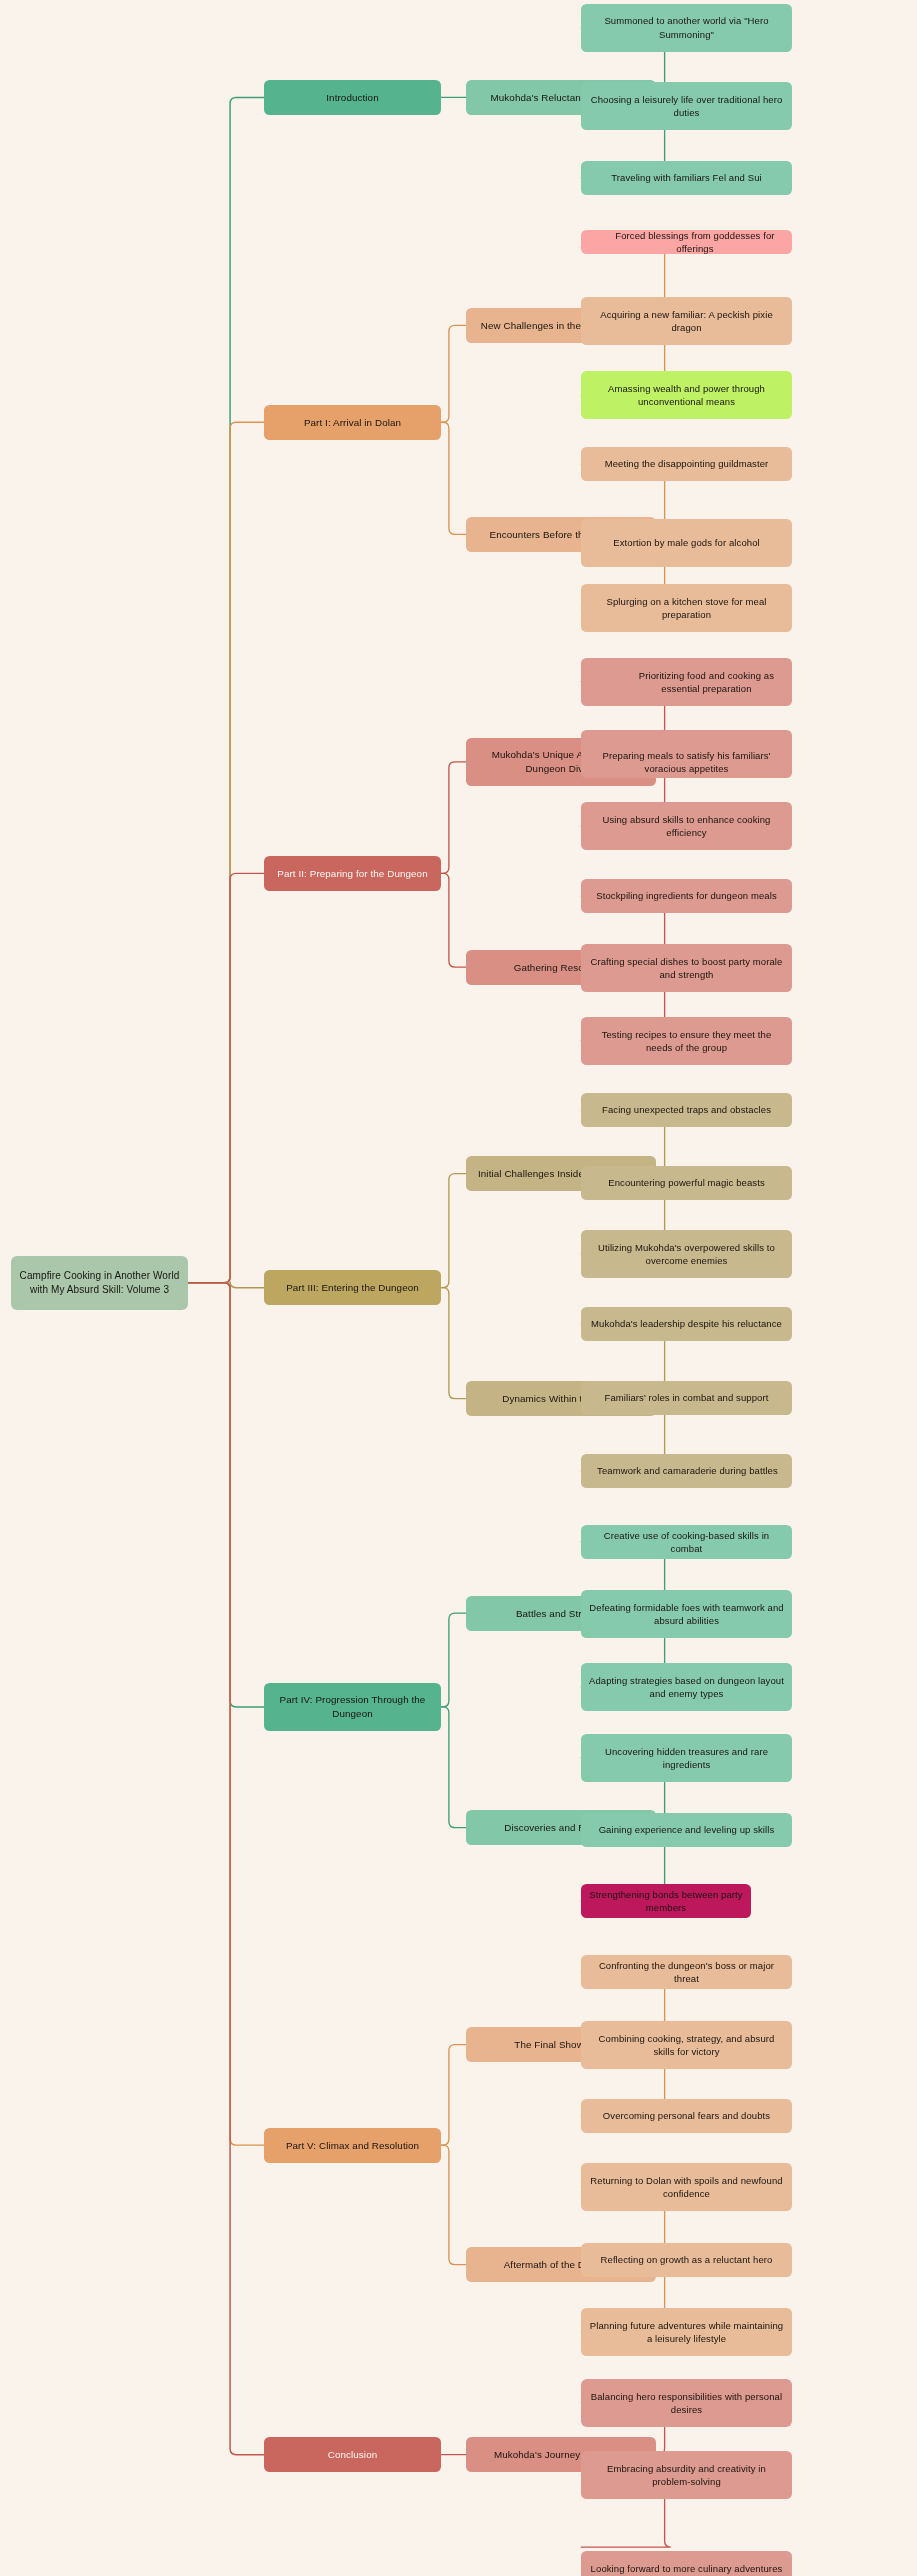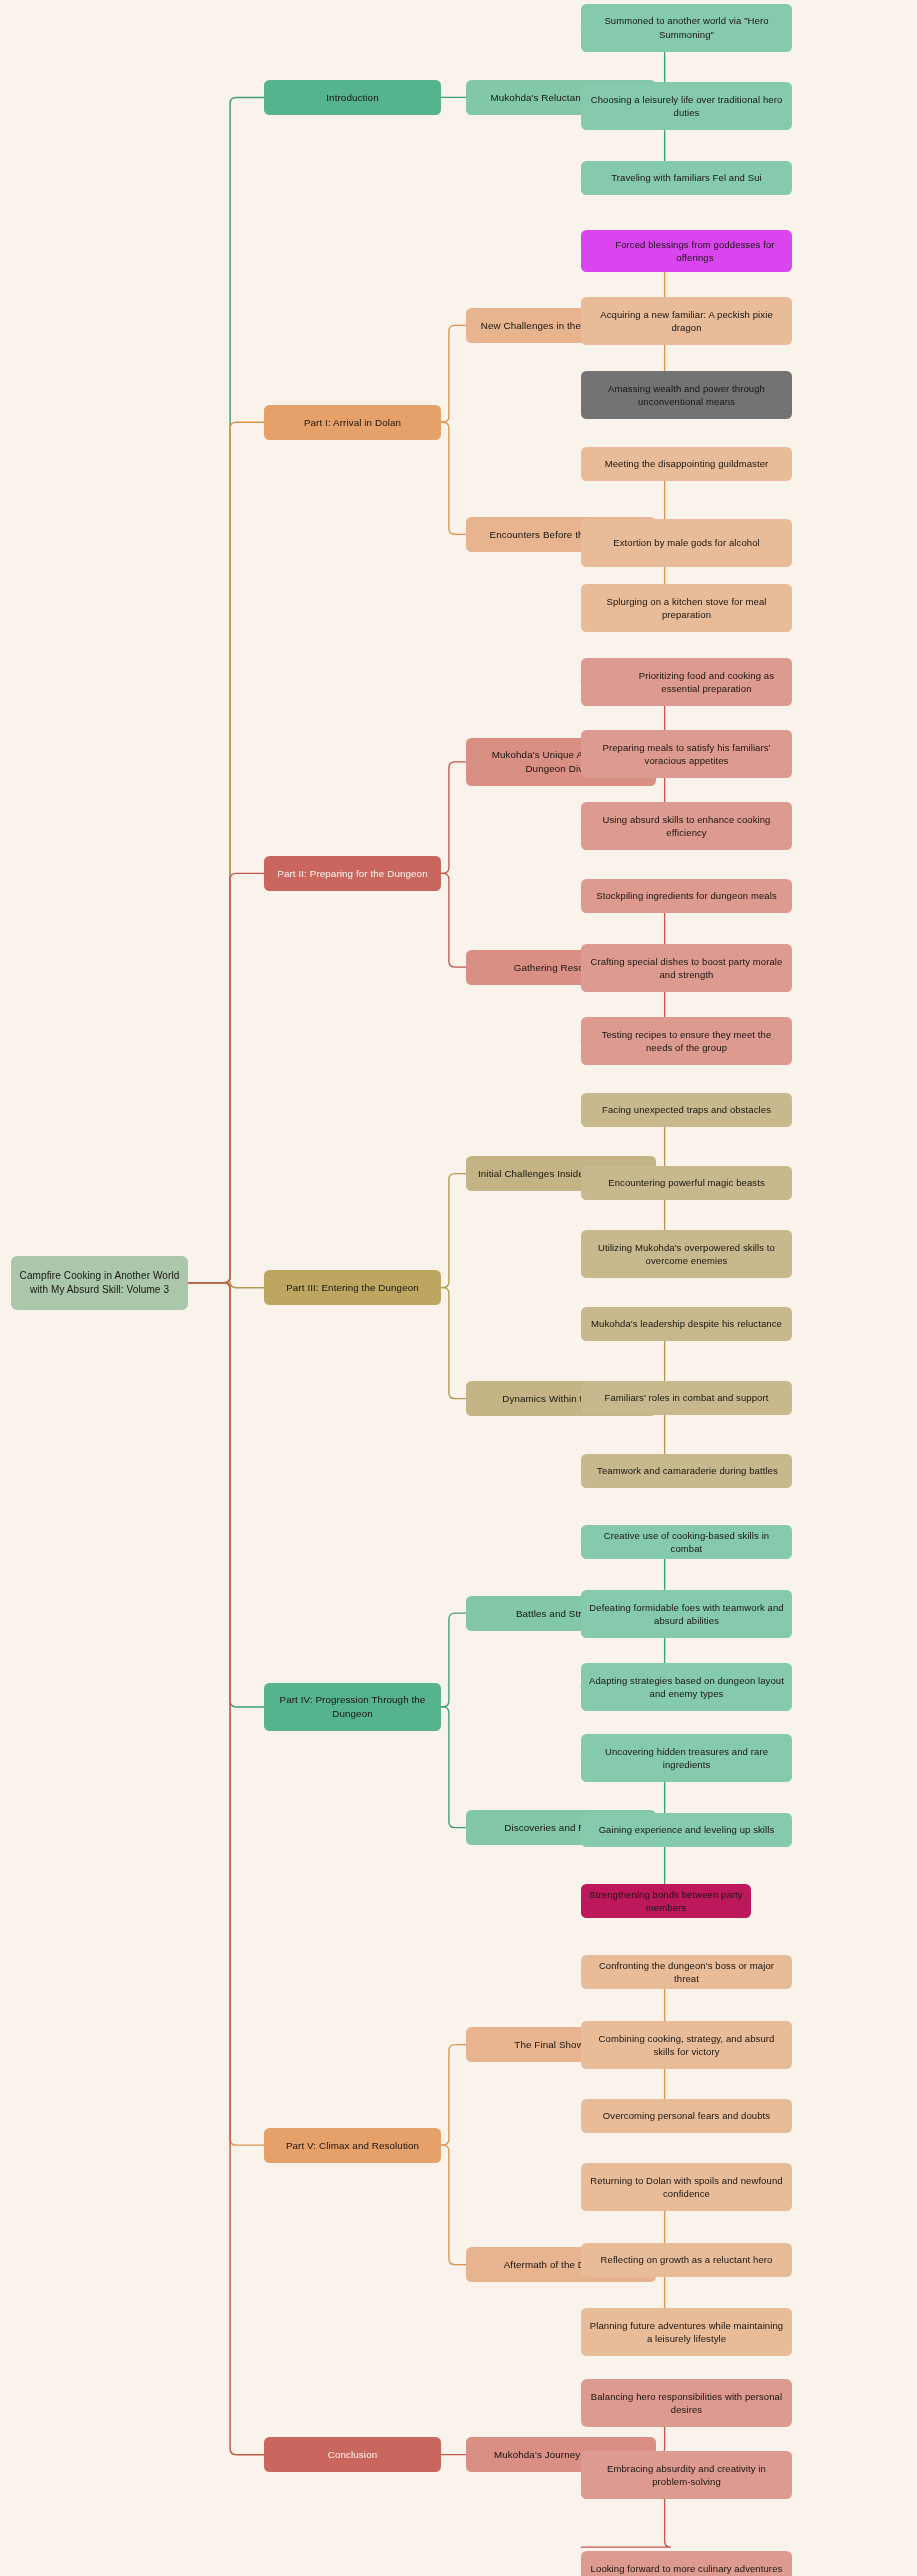--- a/index.html
+++ b/index.html
@@ -135,27 +135,27 @@
       </div>
       <div class="node l3" style="left: 581px; top: 161px; width: 211px; height: 34px; background: rgb(134, 202, 173);">
         <span>Traveling with familiars Fel and Sui</span>
       </div>
       <div class="node l1" style="left: 264px; top: 405px; width: 177px; height: 35px; background: rgb(230, 160, 106);">
         <span>Part I: Arrival in Dolan</span>
       </div>
       <div class="node l2" style="left: 466px; top: 308px; width: 190px; height: 35px; background: rgb(231, 180, 143);">
         <span>New Challenges in the City of Dolan</span>
       </div>
-      <div class="node l3" style="left: 581px; top: 230px; width: 211px; height: 42px; background: #d946ef; padding-left: 23px;">
+      <div class="node l3" style="left: 581px; top: 230px; width: 211px; height: 24px; background: #fca5a5; padding-left: 23px;">
         <span>Forced blessings from goddesses for offerings</span>
       </div>
       <div class="node l3" style="left: 581px; top: 297px; width: 211px; height: 48px; background: rgb(232, 187, 153);">
         <span>Acquiring a new familiar: A peckish pixie dragon</span>
       </div>
-      <div class="node l3" style="left: 581px; top: 371px; width: 211px; height: 48px; background: #737373;">
+      <div class="node l3" style="left: 581px; top: 371px; width: 211px; height: 48px; background: #bef264;">
         <span>Amassing wealth and power through unconventional means</span>
       </div>
       <div class="node l2" style="left: 466px; top: 517px; width: 190px; height: 35px; background: rgb(231, 180, 143);">
         <span>Encounters Before the Dungeon</span>
       </div>
       <div class="node l3" style="left: 581px; top: 447px; width: 211px; height: 34px; background: rgb(232, 187, 153);">
         <span>Meeting the disappointing guildmaster</span>
       </div>
       <div class="node l3" style="left: 581px; top: 519px; width: 211px; height: 48px; background: rgb(232, 187, 153);">
         <span>Extortion by male gods for alcohol</span>
@@ -165,21 +165,21 @@
       </div>
       <div class="node l1 light-text" style="left: 264px; top: 856px; width: 177px; height: 35px; background: rgb(201, 103, 94);">
         <span>Part II: Preparing for the Dungeon</span>
       </div>
       <div class="node l2" style="left: 466px; top: 738px; width: 190px; height: 48px; background: rgb(217, 143, 132);">
         <span>Mukohda's Unique Approach to Dungeon Diving</span>
       </div>
       <div class="node l3" style="left: 581px; top: 658px; width: 211px; height: 48px; background: rgb(221, 154, 144); padding-left: 46px;">
         <span>Prioritizing food and cooking as essential preparation</span>
       </div>
-      <div class="node l3" style="left: 581px; top: 730px; width: 211px; height: 48px; background: rgb(221, 154, 144);">
+      <div class="node l3" style="left: 581px; top: 730px; width: 211px; height: 48px; background: rgb(221, 154, 144); align-items: flex-end;">
         <span>Preparing meals to satisfy his familiars' voracious appetites</span>
       </div>
       <div class="node l3" style="left: 581px; top: 802px; width: 211px; height: 48px; background: rgb(221, 154, 144);">
         <span>Using absurd skills to enhance cooking efficiency</span>
       </div>
       <div class="node l2" style="left: 466px; top: 950px; width: 190px; height: 35px; background: rgb(217, 143, 132);">
         <span>Gathering Resources</span>
       </div>
       <div class="node l3" style="left: 581px; top: 879px; width: 211px; height: 34px; background: rgb(221, 154, 144);">
         <span>Stockpiling ingredients for dungeon meals</span>

